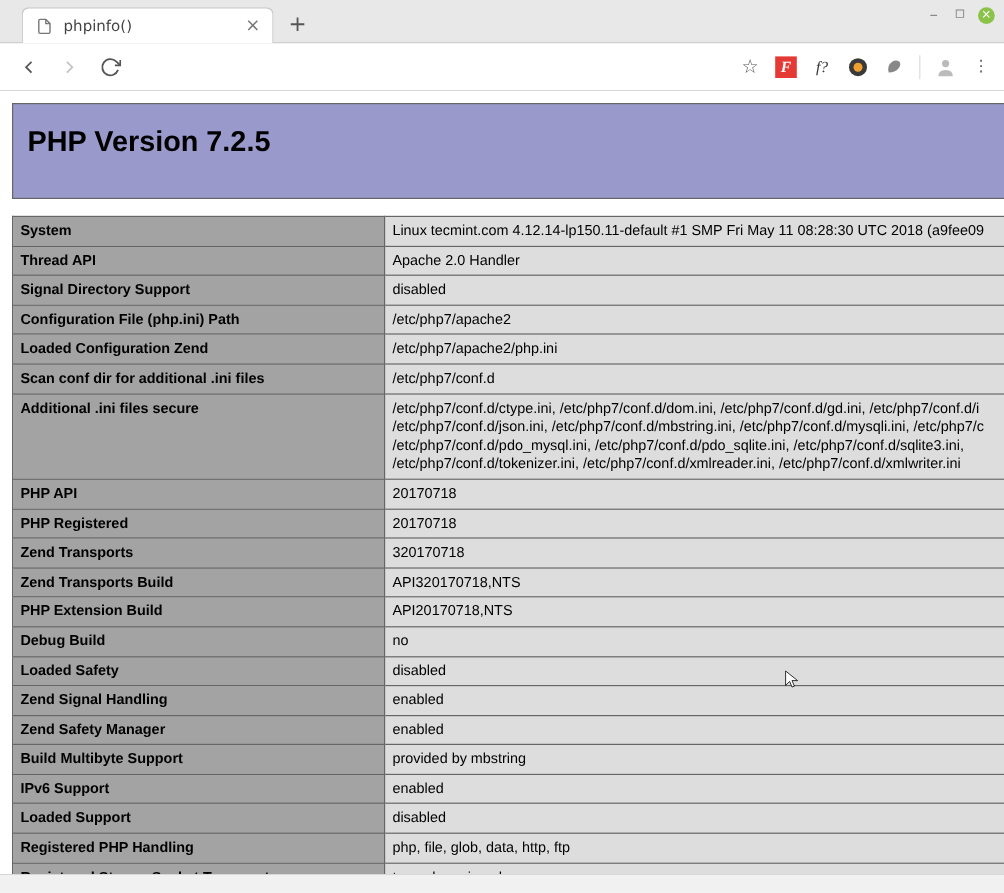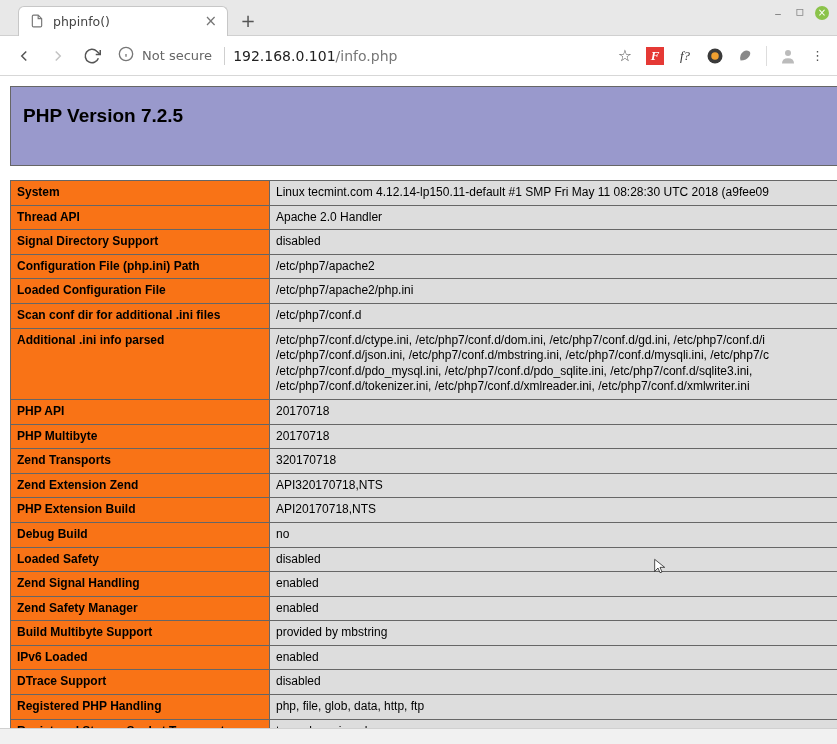--- a/index.html
+++ b/index.html
@@ -36,21 +36,21 @@
   background: #8bc34a;
   color: #fff;
   font-size: 10px;
 }
 
 
 .tabbar {
   height: 36px;
   background: #e8e8e8;
   display: flex;
-  align-items: center;
+  align-items: flex-start;
   padding: 6px 0 0 18px;
   border-bottom: 1px solid #d0d0d0;
   position: relative;
 }
 .tab {
   background: #fff;
   border: 1px solid #c7c7c7;
   border-bottom: none;
   border-top-left-radius: 6px;
   border-top-right-radius: 6px;
@@ -173,41 +173,41 @@
 .php-header {
   background: #9999cc;
   border: 1px solid #666;
   padding: 18px 12px;
   height: 80px;
   display: flex;
   align-items: flex-start;
 }
 .php-header h1 {
   font-family: Arial, sans-serif;
-  font-size: 19px;
+  font-size: 24px;
   font-weight: bold;
   color: #000;
 }
 .php-table {
   border-collapse: collapse;
   width: 100%;
   margin-top: 14px;
   font-size: 12px;
   font-family: Arial, sans-serif;
 }
 .php-table td {
   border: 1px solid #666;
   padding: 4px 6px;
   vertical-align: top;
   line-height: 1.3;
 }
 .php-table td.e {
-  background: #f97316;
+  background: #a3a3a3;
   font-weight: bold;
-  width: 259px;
+  width: 310px;
   color: #000;
 }
 .php-table td.v {
   background: #dddddd;
   color: #000;
 }
 
 
 .status-strip {
   height: 16px;
@@ -257,34 +257,20 @@
         <polyline points="9 18 15 12 9 6"></polyline>
       </svg>
   </span>
   <span class="tb-btn">
     <svg viewBox="0 0 24 24" fill="none" stroke="#555" stroke-width="2">
       <polyline points="23 4 23 10 17 10"></polyline>
       <path d="M20.49 15a9 9 0 1 1-2.12-9.36L23 10"></path>
     </svg>
   </span>
 
-  <div class="omnibox-area">
-    <span class="icon-info">
-      <svg viewBox="0 0 24 24" fill="none" stroke="#777" stroke-width="2">
-        <circle cx="12" cy="12" r="10"></circle>
-          <line x1="12" y1="16" x2="12" y2="12"></line>
-          <line x1="12" y1="8" x2="12" y2="8"></line>
-      </svg>
-    </span>
-    <span class="not-secure">Not secure</span>
-    <span class="omnibox-divider"></span>
-    <span class="omnibox">
-      <span class="url-host">192.168.0.101</span><span class="url-path">/info.php</span>
-    </span>
-  </div>
 
   <span class="spacer"></span>
 
   <div class="ext-icons">
     <span class="ext" style="color:#555;font-size:16px;">☆</span>
     <span class="ext ext-flip">F</span>
     <span class="ext" style="font-style:italic;font-family:serif;color:#333;">f?</span>
     <span class="ext">
       <svg viewBox="0 0 24 24">
           <circle cx="12" cy="12" r="10" fill="#3a3a3a"></circle>
@@ -325,45 +311,45 @@
           </tr>
           <tr>
             <td class="e">Signal Directory Support</td>
             <td class="v">disabled</td>
           </tr>
           <tr>
             <td class="e">Configuration File (php.ini) Path</td>
             <td class="v">/etc/php7/apache2</td>
           </tr>
           <tr>
-            <td class="e">Loaded Configuration File</td>
+            <td class="e">Loaded Configuration Zend</td>
             <td class="v">/etc/php7/apache2/php.ini</td>
           </tr>
           <tr>
             <td class="e">Scan conf dir for additional .ini files</td>
             <td class="v">/etc/php7/conf.d</td>
           </tr>
           <tr>
-            <td class="e">Additional .ini info parsed</td>
+            <td class="e">Additional .ini files secure</td>
             <td class="v">/etc/php7/conf.d/ctype.ini, /etc/php7/conf.d/dom.ini, /etc/php7/conf.d/gd.ini, /etc/php7/conf.d/i<br>/etc/php7/conf.d/json.ini, /etc/php7/conf.d/mbstring.ini, /etc/php7/conf.d/mysqli.ini, /etc/php7/c<br>/etc/php7/conf.d/pdo_mysql.ini, /etc/php7/conf.d/pdo_sqlite.ini, /etc/php7/conf.d/sqlite3.ini,<br>/etc/php7/conf.d/tokenizer.ini, /etc/php7/conf.d/xmlreader.ini, /etc/php7/conf.d/xmlwriter.ini</td>
           </tr>
           <tr>
             <td class="e">PHP API</td>
             <td class="v">20170718</td>
           </tr>
           <tr>
-            <td class="e">PHP Multibyte</td>
+            <td class="e">PHP Registered</td>
             <td class="v">20170718</td>
           </tr>
           <tr>
             <td class="e">Zend Transports</td>
             <td class="v">320170718</td>
           </tr>
           <tr>
-            <td class="e">Zend Extension Zend</td>
+            <td class="e">Zend Transports Build</td>
             <td class="v">API320170718,NTS</td>
           </tr>
           <tr>
             <td class="e">PHP Extension Build</td>
             <td class="v">API20170718,NTS</td>
           </tr>
           <tr>
             <td class="e">Debug Build</td>
             <td class="v">no</td>
           </tr>
@@ -377,25 +363,25 @@
           </tr>
           <tr>
             <td class="e">Zend Safety Manager</td>
             <td class="v">enabled</td>
           </tr>
           <tr>
             <td class="e">Build Multibyte Support</td>
             <td class="v">provided by mbstring</td>
           </tr>
           <tr>
-            <td class="e">IPv6 Loaded</td>
+            <td class="e">IPv6 Support</td>
             <td class="v">enabled</td>
           </tr>
           <tr>
-            <td class="e">DTrace Support</td>
+            <td class="e">Loaded Support</td>
             <td class="v">disabled</td>
           </tr>
           <tr>
             <td class="e">Registered PHP Handling</td>
             <td class="v">php, file, glob, data, http, ftp</td>
           </tr>
           <tr>
             <td class="e">Registered Stream Socket Transports</td>
             <td class="v">tcp, udp, unix, udg</td>
           </tr>

